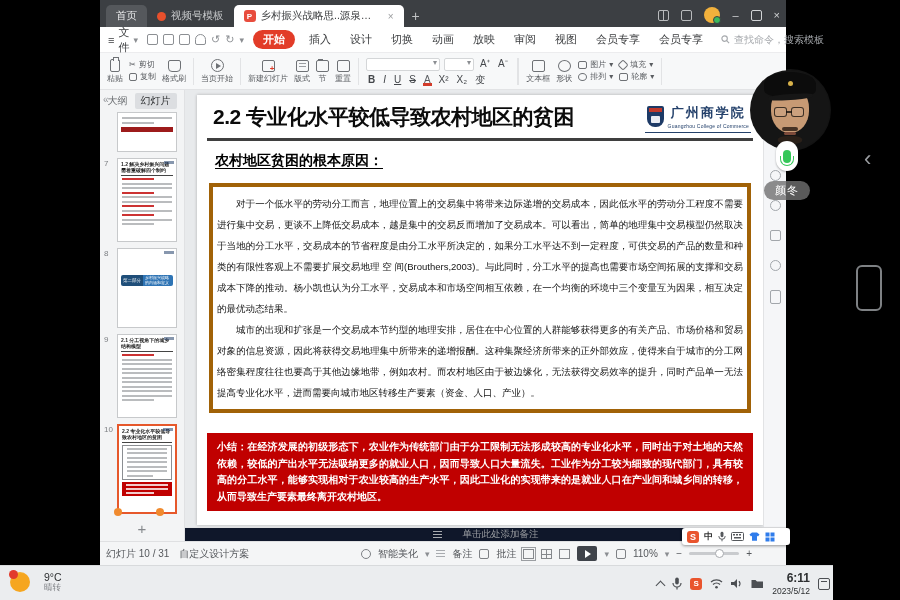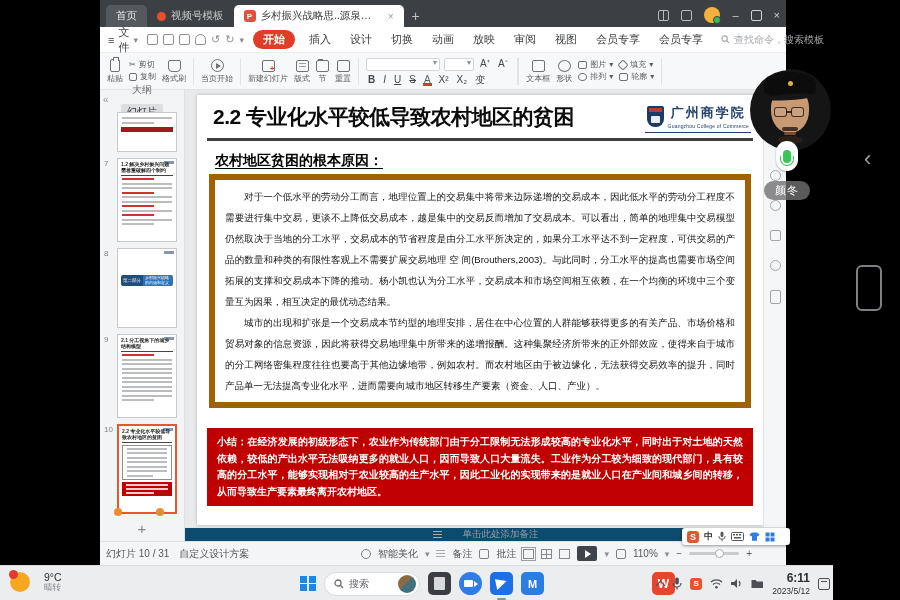--- a/index.html
+++ b/index.html
@@ -78,21 +78,21 @@
   .pgi{width:11px;height:9px;background:repeating-linear-gradient(180deg,#7a7d81 0 1px,transparent 1px 3px);}
   .pgi.ctr{width:9px;}
   .tiny{font-size:7.5px;color:#6b6e72;}
 
   
   .bodyrow{display:flex;height:451px;flex:none;}
 
   
   .panel{width:85px;background:#f3f4f5;border-right:1px solid #e0e1e3;position:relative;flex:none;font-size:10px;}
   .p-collapse{position:absolute;left:3px;top:4px;color:#94979b;font-size:10px;}
-  .p-tabs{display:flex;gap:7px;justify-content:center;align-items:center;height:22px;color:#6b6e72;flex-direction:column;}
+  .p-tabs{display:flex;gap:7px;justify-content:center;align-items:center;height:22px;color:#6b6e72;}
   .p-tab-act{background:#dcdee1;color:#2e3032;border-radius:2px;padding:1px 6px;}
   .thumbs{position:absolute;left:0;right:0;top:22px;bottom:0;overflow:hidden;}
   .trow{position:relative;margin:0 0 6px 17px;}
   .tnum{position:absolute;left:-13px;top:1px;font-size:8px;color:#7c7f83;}
   .thumb{width:60px;background:#fff;border:1px solid #c7c9cb;position:relative;overflow:hidden;}
   .thumb.sel{border:2px solid #e6582b;}
   .ln{height:2px;background:#babcbe;margin:2.5px 4px 0;}
   .ln.red{background:#c33;}
   .ln.half{width:55%;}
   .ttitle{font-size:5px;color:#1c1c1c;font-weight:bold;margin:2px 3px 1px;line-height:1.25;}
@@ -115,35 +115,35 @@
   .s-title{font-size:21px;font-weight:800;color:#0b0b0b;flex:1;letter-spacing:-.5px;line-height:1.25;}
   .s-logo{display:flex;align-items:center;gap:4px;border-bottom:1px solid #24416b;padding:0 2px 3px;flex:none;}
   .shield{width:17px;height:21px;background:#1d3a66;border-radius:2px 2px 8px 8px;position:relative;flex:none;}
   .shield::before{content:"";position:absolute;left:2px;top:2px;right:2px;height:4px;background:#c0392b;}
   .shield::after{content:"";position:absolute;left:4px;bottom:4px;width:9px;height:7px;background:#e9edf4;border-radius:1px;}
   .s-logo-cn{font-family:"Liberation Serif",serif;font-weight:bold;color:#24416b;font-size:13px;letter-spacing:2px;white-space:nowrap;}
   .s-logo-en{font-size:5px;color:#24416b;letter-spacing:.2px;white-space:nowrap;}
   .s-rule{height:3px;background:#3f3f3f;margin:5px 10px 0;}
   .s-heading{margin:11px 0 2px 18px;font-size:14px;font-weight:800;color:#000;
     text-decoration:underline;text-underline-offset:3px;}
-  .s-body{margin:4px 12px 0;border:6px solid #a16207;padding:6px 10px;font-size:9.5px;
+  .s-body{margin:13px 12px 0;border:4px solid #a16207;padding:6px 4px;font-size:9.5px;
     line-height:21px;color:#141414;text-align:justify;}
   .s-body p{margin:0;text-indent:2em;}
   .s-summary{margin:20px 10px 0;background:#c00000;color:#fff;padding:6px 10px;
     font-size:10px;font-weight:bold;line-height:16.5px;text-align:justify;}
 
   
   .strip{position:absolute;right:0;top:0;bottom:0;width:23px;background:#f5f6f8;
     border-left:1px solid #e2e3e5;display:flex;flex-direction:column;align-items:center;
     padding-top:80px;gap:19px;}
   .strip .si{width:11px;height:11px;border:1.2px solid #a2a6ab;border-radius:2px;}
   .strip .si.rnd{border-radius:50%;}
   .scrollthumb{position:absolute;left:578px;top:115px;width:4px;height:58px;background:#cfd2d5;border-radius:2px;}
 
-  .notesbar{height:14px;background:#0c4a6e;border-top:1px solid #e2e3e5;display:flex;
+  .notesbar{height:14px;background:#0f172a;border-top:1px solid #e2e3e5;display:flex;
     align-items:center;justify-content:center;gap:21px;font-size:9.5px;color:#9a9da1;flex:none;}
   .nb-ic{width:9px;height:7px;background:repeating-linear-gradient(180deg,#a8abaf 0 1px,transparent 1px 3px);}
 
   
   .statusbar{height:24px;background:#f4f5f6;border-top:1px solid #dfe0e2;display:flex;
     align-items:center;font-size:10px;color:#55585c;padding:0 34px 0 6px;gap:10px;flex:none;}
   .sb-right{margin-left:auto;display:flex;align-items:center;gap:7px;white-space:nowrap;}
   .sb-ic{width:10px;height:10px;border:1.1px solid #7e8185;border-radius:2px;}
   .sb-ic.rnd{border-radius:50%;}
   .vi{width:11px;height:10px;border:1.1px solid #85888c;display:inline-block;}
@@ -234,43 +234,20 @@
 
 <div id="stage">
 
   <div class="taskbar">
     <div class="weather">
       <span class="w-ic"></span>
       <span class="w-tx">
         <span class="w-temp">9°C</span>
         <span class="w-desc">晴转</span>
       </span>
-    </div>
-    <div class="tb-center">
-      <span class="winlogo">
-          <span></span>
-          <span></span>
-          <span></span>
-          <span></span>
-        </span>
-      <span class="searchpill">
-        <svg class="mag" width="10" height="10" viewBox="0 0 10 10">
-            <circle cx="4" cy="4" r="3" fill="none" stroke="#6c6f73" stroke-width="1.3"></circle>
-            <line x1="6.3" y1="6.3" x2="9" y2="9" stroke="#6c6f73" stroke-width="1.3"></line>
-          </svg>
-        <span>搜索</span>
-        <span class="sp-img"></span>
-      </span>
-      <span class="app dark"></span>
-      <span class="app circle"></span>
-      <span class="app plane">
-          <span class="runbar"></span>
-        </span>
-      <span class="app mblue">M</span>
-      <span class="app wps">W</span>
     </div>
     <div class="tray">
       <span class="chevup"></span>
       <svg width="10" height="13" viewBox="0 0 10 13">
           <rect x="3.2" y="0.5" width="3.6" height="7" rx="1.8" fill="#4c4f53"></rect>
           <path d="M1 6 a4 4 0 0 0 8 0" fill="none" stroke="#4c4f53" stroke-width="1.2"></path>
           <line x1="5" y1="10" x2="5" y2="12.5" stroke="#4c4f53" stroke-width="1.2"></line>
         </svg>
       <span class="sg-mini">S</span>
       <svg width="13" height="11" viewBox="0 0 13 11">

